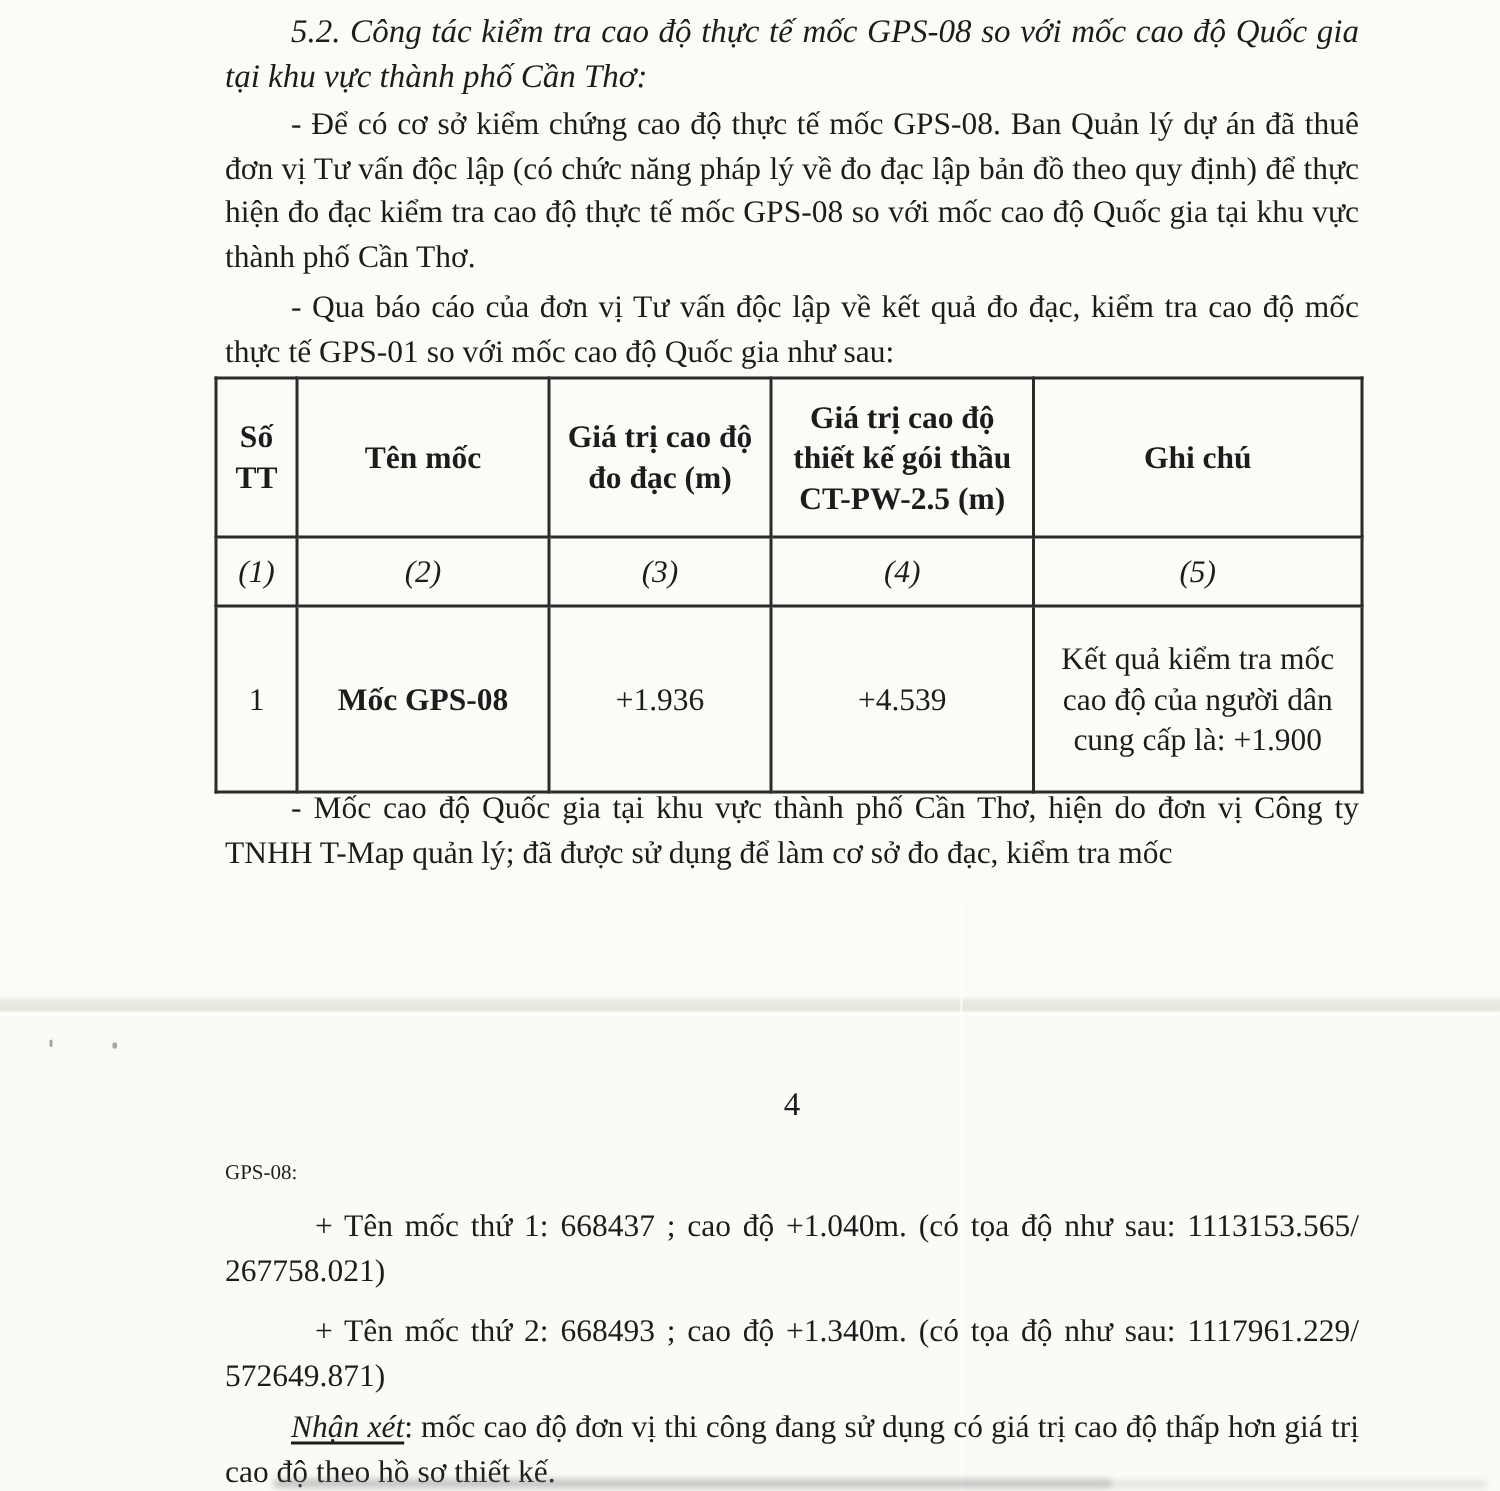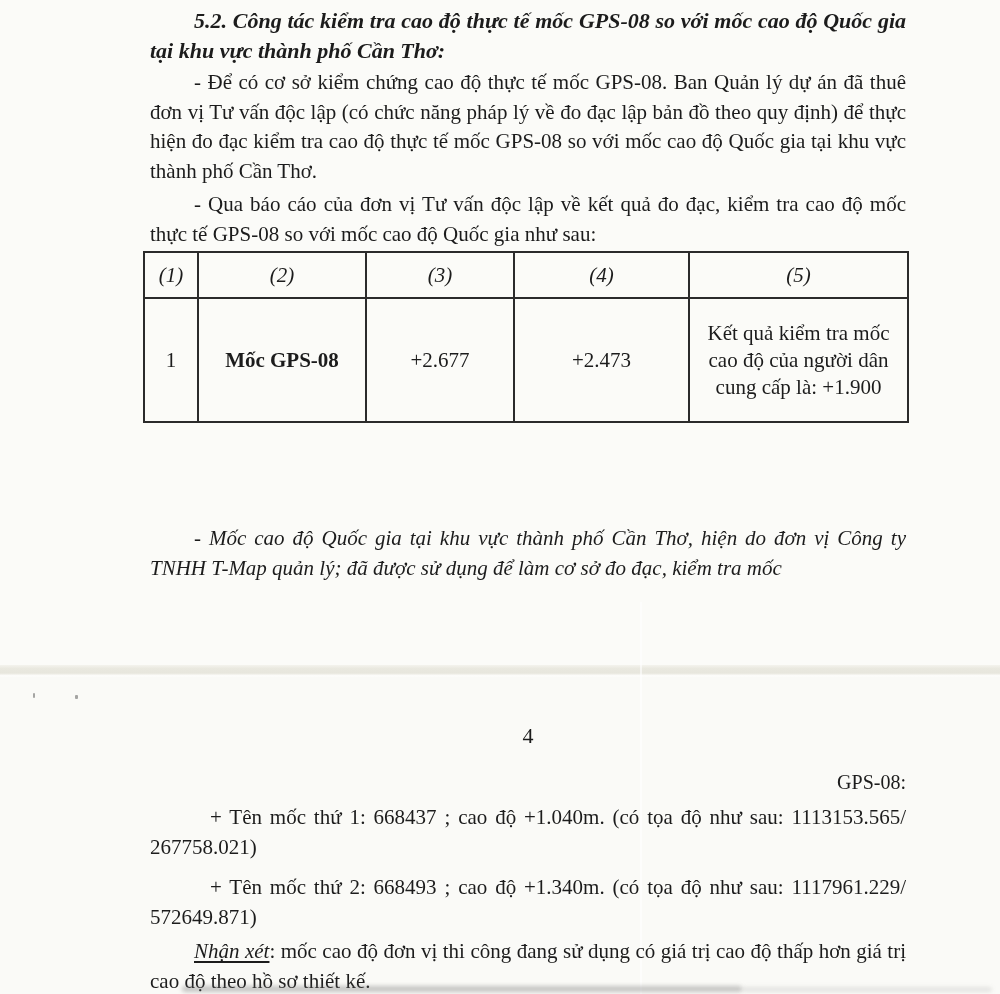--- a/index.html
+++ b/index.html
@@ -33,26 +33,26 @@
     background:rgba(130,130,130,0.18);filter:blur(2px);border-radius:3px;
   }
 
   .block{position:absolute;left:150px;width:756px;}
   .para{
     font-size:21px;line-height:29.5px;
     text-align:justify;text-indent:44px;
   }
   .heading{
     top:6px;font-size:22px;line-height:30px;
-    font-weight:bold;font-style:italic;
+    font-weight:normal;font-style:italic;
     text-align:justify;text-indent:44px;
   }
   .para1{top:68px;}
   .para2{top:190px;}
-  .para3{top:524px;font-style:italic;}
+  .para3{top:524px;}
 
   table.elev{
     position:absolute;left:143px;top:251px;
     border-collapse:collapse;table-layout:fixed;width:764px;
     background:transparent;
   }
   table.elev td{
     border:2px solid #2b2b2b;
     text-align:center;vertical-align:middle;
     padding:4px 8px;font-size:21px;line-height:27px;
@@ -60,21 +60,21 @@
   tr.hdr td{height:96px;font-weight:bold;}
   tr.nums td{height:36px;font-style:italic;}
   tr.datarow td{height:114px;margin-top:48px;}
   td.moc-name{font-weight:bold;}
   td.note{font-size:20.5px;line-height:28px;padding:4px 6px;}
 
   .page-number{
     top:722px;left:150px;width:756px;
     text-align:center;font-size:22px;line-height:28px;
   }
-  .gps-line{top:768px;font-size:20px;line-height:29.5px;text-align:right;text-indent:0;}
+  .gps-line{top:768px;font-size:14px;line-height:29.5px;text-align:left;text-indent:0;}
   .moc1{top:803px;text-indent:60px;}
   .moc2{top:873px;text-indent:60px;}
   .remark{top:937px;}
   .remark-label{
     font-weight:normal;font-style:italic;
     text-decoration:underline;text-underline-offset:3px;
   }
 </style>
 </head>
 <body>
@@ -83,43 +83,50 @@
 <div class="page-divider"></div>
 <div class="page page2"></div>
 <div class="scan-streak"></div>
 <div class="speck s1"></div>
 <div class="speck s2"></div>
 
 <div class="block heading">5.2. Công tác kiểm tra cao độ thực tế mốc GPS-08 so với mốc cao độ Quốc gia tại khu vực thành phố Cần Thơ:</div>
 
 <div class="block para para1">- Để có cơ sở kiểm chứng cao độ thực tế mốc GPS-08. Ban Quản lý dự án đã thuê đơn vị Tư vấn độc lập (có chức năng pháp lý về đo đạc lập bản đồ theo quy định) để thực hiện đo đạc kiểm tra cao độ thực tế mốc GPS-08 so với mốc cao độ Quốc gia tại khu vực thành phố Cần Thơ.</div>
 
-<div class="block para para2">- Qua báo cáo của đơn vị Tư vấn độc lập về kết quả đo đạc, kiểm tra cao độ mốc thực tế GPS-08 so với mốc cao độ Quốc gia như sau:</div>
+<div class="block para para2">- Qua báo cáo của đơn vị Tư vấn độc lập về kết quả đo đạc, kiểm tra cao độ mốc thực tế GPS-01 so với mốc cao độ Quốc gia như sau:</div>
 
 <table class="elev">
   <colgroup>
     <col style="width:54px">
       <col style="width:168px">
       <col style="width:148px">
       <col style="width:175px">
       <col style="width:219px">
   </colgroup>
   <tbody>
+      <tr class="hdr">
+    <td>Số TT</td>
+    <td>Tên mốc</td>
+    <td>Giá trị cao độ đo đạc (m)</td>
+    <td>Giá trị cao độ thiết kế gói thầu CT-PW-2.5 (m)</td>
+    <td>Ghi chú</td>
+  </tr>
   <tr class="nums">
     <td>(1)</td>
     <td>(2)</td>
     <td>(3)</td>
     <td>(4)</td>
     <td>(5)</td>
   </tr>
   <tr class="datarow">
     <td>1</td>
     <td class="moc-name">Mốc GPS-08</td>
-    <td>+2.677</td>
-    <td>+2.473</td>
+    <td>+1.936</td>
+    <td>+4.539</td>
     <td class="note">Kết quả kiểm tra mốc cao độ của người dân cung cấp là: +1.900</td>
   </tr>
 </tbody>
   </table>
 
 <div class="block para para3">- Mốc cao độ Quốc gia tại khu vực thành phố Cần Thơ, hiện do đơn vị Công ty TNHH T-Map quản lý; đã được sử dụng để làm cơ sở đo đạc, kiểm tra mốc</div>
 
 <div class="block page-number">4</div>
 
 <div class="block para gps-line">GPS-08:</div>

